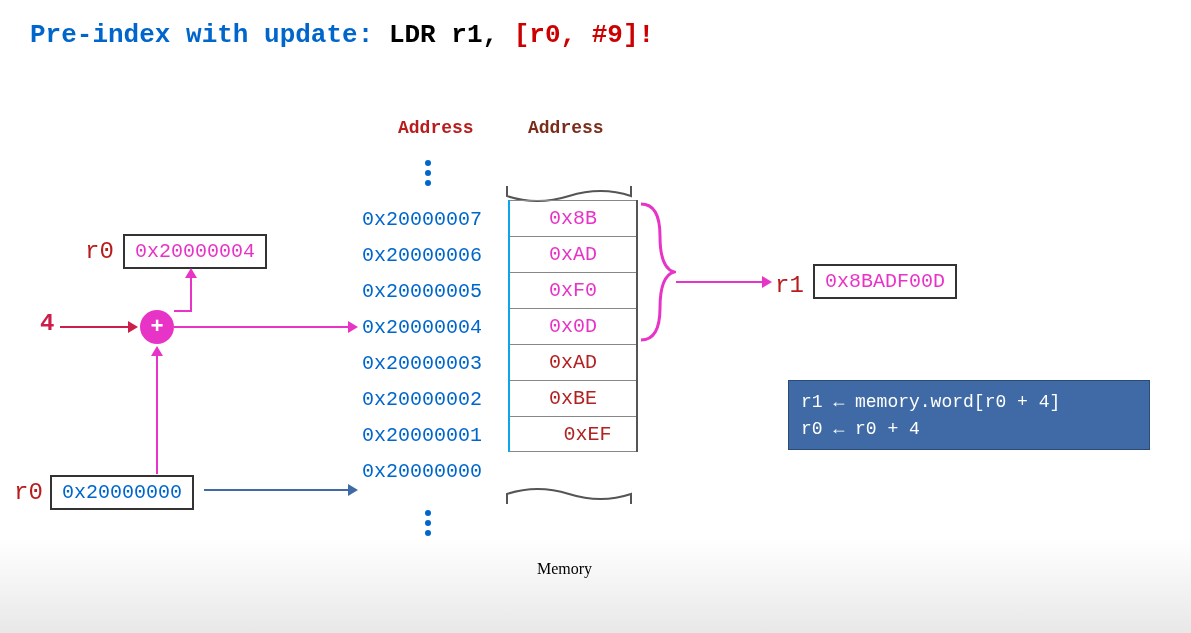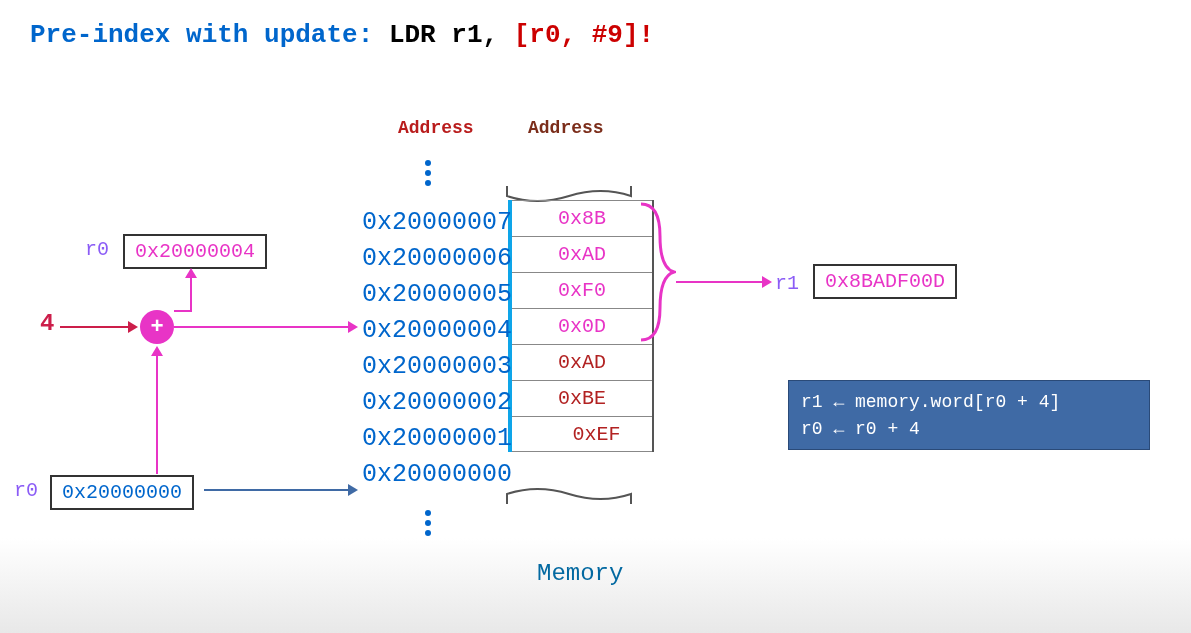--- a/index.html
+++ b/index.html
@@ -45,42 +45,42 @@
   .vdots.bot { top: 510px; }
   .vdots span {
     width: 6px; height: 6px; border-radius: 50%;
     background: #0066cc;
   }
 
   .mem-table {
     position: absolute;
     top: 200px;
     left: 508px;
-    width: 146px;
-    border-left: 4px solid #0ea5e9;
+    width: 130px;
+    border-left: 2px solid #0ea5e9;
     border-right: 2px solid #555;
   }
   .mem-row {
     height: 36px;
     border-top: 1.5px solid #888;
     display: flex;
     align-items: center;
     justify-content: center;
     font-size: 20px;
     font-weight: 500;
     position: relative;
   }
   .mem-row:last-child { border-bottom: 1.5px solid #888; padding-left: 29px; }
   .mem-row.pink { color: #e834c6; }
   .mem-row.red  { color: #b22222; }
 
   .addr-label {
     position: absolute;
     left: 362px;
-    font-size: 25px;
+    font-size: 20px;
     color: #0066cc;
     font-weight: 500;
   }
 
   .wavy {
     position: absolute;
     left: 506px;
     width: 126px;
     height: 20px;
   }
@@ -90,21 +90,21 @@
     border: 2px solid #333;
     background: #fff;
     padding: 4px 10px;
     font-size: 20px;
     display: inline-block;
   }
   .reg-box.r0top { top: 234px; left: 123px; color: #e834c6; }
   .reg-box.r0bot { top: 475px; left: 50px;  color: #0066cc; }
   .reg-box.r1    { top: 264px; left: 813px; color: #e834c6; }
 
-  .reg-lab { position: absolute; font-size: 20px; color: #8b5cf6; }
+  .reg-lab { position: absolute; font-size: 24px; color: #b91c1c; }
   .reg-lab.r0top { top: 238px; left: 85px; }
   .reg-lab.r0bot { top: 479px; left: 14px; }
   .reg-lab.r1    { top: 272px; left: 775px; }
 
   .offset4 {
     position: absolute;
     top: 310px; left: 40px;
     font-size: 24px; font-weight: bold; color: #cc1e4a;
   }
 
@@ -141,23 +141,23 @@
     color: #fff;
     font-size: 18px;
     padding: 8px 12px;
     line-height: 1.5;
     font-family: 'Courier New', Consolas, monospace;
   }
 
   .mem-caption {
     position: absolute;
     top: 560px; left: 537px;
-    font-size: 24px;
-    color: #0369a1;
-    font-family: Liberation Mono, monospace;
+    font-size: 16px;
+    color: #000000;
+    font-family: Liberation Serif, serif;
   }
 
 </style>
 </head>
 <body>
 
 <div class="title">
   <span class="blue">Pre-index with update:</span>
   <span class="black">LDR r1, </span><span class="red">[r0, #9]!</span>
 </div>

